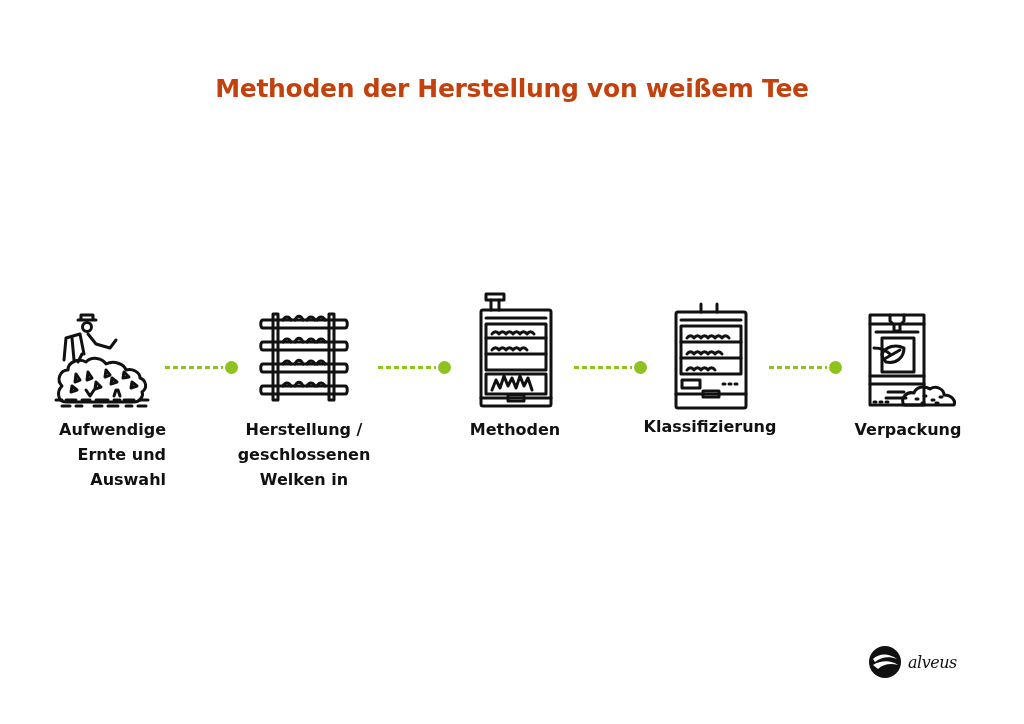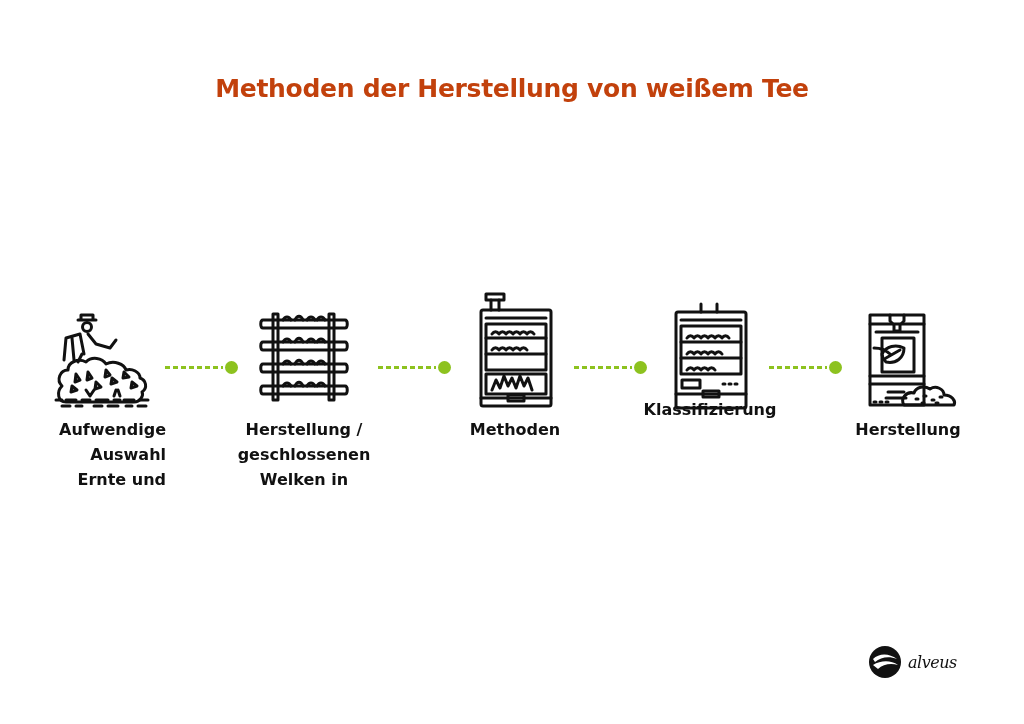--- a/index.html
+++ b/index.html
@@ -30,22 +30,22 @@
     <path d="M28 22 l-14 4 l-2 22 M28 22 l4 20 M36 22 l8 10 l14 4 l6 -8"></path>
     <path d="M20 26 l2 22 M30 42 l-4 8"></path>
     <path d="M10 74 c-6 -6 -2 -16 6 -16 c0 -8 10 -12 18 -8 c6 -6 16 -4 20 2 c8 -4 18 0 20 6 c6 -2 14 2 14 8 c6 2 8 10 2 14 c2 4 -2 10 -8 10 H14 c-8 0 -10 -10 -4 -16 z"></path>
     <path d="M24 62 l4 6 l-5 2 z M36 60 l4 6 l-5 2 z M44 70 l5 5 l-6 2 z M20 74 l5 4 l-6 2 z M60 66 l5 4 l-6 2 z M72 60 l5 5 l-6 1 z M80 70 l5 4 l-6 2 z M54 58 l4 5 l-5 2 z"></path>
     <path d="M38 84 l-4 -6 M38 84 l4 -6 M62 84 l2 -6 M68 84 l-2 -6"></path>
     <path d="M4 88 h6 M14 88 h10 M30 88 h8 M44 88 h12 M62 88 h6 M72 88 h10 M88 88 h8 M10 94 h8 M24 94 h6 M42 94 h8 M56 94 h10 M74 94 h6 M86 94 h8"></path>
   </svg>
 </div>
 <div class="label" style="left:26px;top:417px;width:140px;text-align:right;">
   <div>Aufwendige</div>
+  <div>Ernte und</div>
   <div>Auswahl</div>
-  <div>Ernte und</div>
 </div>
 
 <div class="connector" style="left:165px;top:361px;width:73px;--c:#8dc21f;">
   <div class="dots" style="width:58px;"></div>
   <div class="dot"></div>
 </div>
 
 <div class="step-icon" style="left:259px;top:312px;">
   <svg width="90" height="90" viewBox="0 0 90 90" fill="none" stroke="#111" stroke-width="3" stroke-linecap="round" stroke-linejoin="round">
     <rect x="14" y="2" width="5" height="86"></rect>
@@ -113,21 +113,21 @@
     <path d="M8 40 h60 M8 56 h60"></path>
     <path d="M14 36 c2 -3 5 -3 7 0 c2 -3 5 -3 7 0 c2 -3 5 -3 7 0 c2 -3 5 -3 7 0 c2 -3 5 -3 7 0 c2 -3 5 -3 7 0"></path>
     <path d="M14 52 c2 -3 5 -3 7 0 c2 -3 5 -3 7 0 c2 -3 5 -3 7 0 c2 -3 5 -3 7 0 c2 -3 5 -3 7 0"></path>
     <path d="M14 68 c2 -3 5 -3 7 0 c2 -3 5 -3 7 0 c2 -3 5 -3 7 0 c2 -3 5 -3 7 0"></path>
     <rect x="9" y="78" width="18" height="8"></rect>
     <path d="M50 82 h2 M56 82 h2 M62 82 h2"></path>
     <path d="M3 92 h70"></path>
     <rect x="30" y="89" width="16" height="6"></rect>
   </svg>
 </div>
-<div class="label" style="left:635px;top:397px;width:150px;">
+<div class="label" style="left:635px;top:414px;width:150px;">
   <div>Klassifizierung</div>
 </div>
 
 <div class="connector" style="left:769px;top:361px;width:73px;--c:#8dc21f;">
   <div class="dots" style="width:58px;"></div>
   <div class="dot"></div>
 </div>
 
 <div class="step-icon" style="left:866px;top:312px;">
   <svg width="92" height="96" viewBox="0 0 92 96" fill="none" stroke="#111" stroke-width="3" stroke-linecap="round" stroke-linejoin="round">
@@ -137,21 +137,21 @@
     <rect x="16" y="26" width="32" height="34"></rect>
     <path d="M8 36 c6 0 12 2 16 6 M16 42 c4 -8 14 -10 22 -6 c0 10 -8 16 -18 14 c-2 -2 -4 -4 -4 -8 z M20 46 l14 -8"></path>
     <path d="M4 64 h54 M4 72 h54"></path>
     <path d="M22 80 h16 M20 86 h20"></path>
     <path d="M8 90 h2 M14 90 h2 M20 90 h2"></path>
     <path d="M38 93 c-4 -6 2 -14 10 -12 c2 -6 10 -8 16 -4 c6 -4 14 0 14 6 c8 0 12 6 10 10 z"></path>
     <path d="M50 87 h2 M58 84 h2 M66 88 h2 M74 85 h2 M56 91 h2 M70 91 h2"></path>
   </svg>
 </div>
 <div class="label" style="left:838px;top:417px;width:140px;">
-  <div>Herstellung</div>
+  <div>Verpackung</div>
 </div>
 
 <div class="logo">
   <svg width="34" height="34" viewBox="0 0 34 34">
     <circle cx="17" cy="17" r="16" fill="#111"></circle>
     <path d="M5 14 c6 -6 16 -6 24 0 c-8 -3 -16 -2 -22 3 z" fill="#fff"></path>
     <path d="M5 20 c8 -5 18 -5 25 0 c-7 -2 -15 -1 -20 4 z" fill="#fff"></path>
   </svg>
   <span class="word">alveus</span>
 </div>

